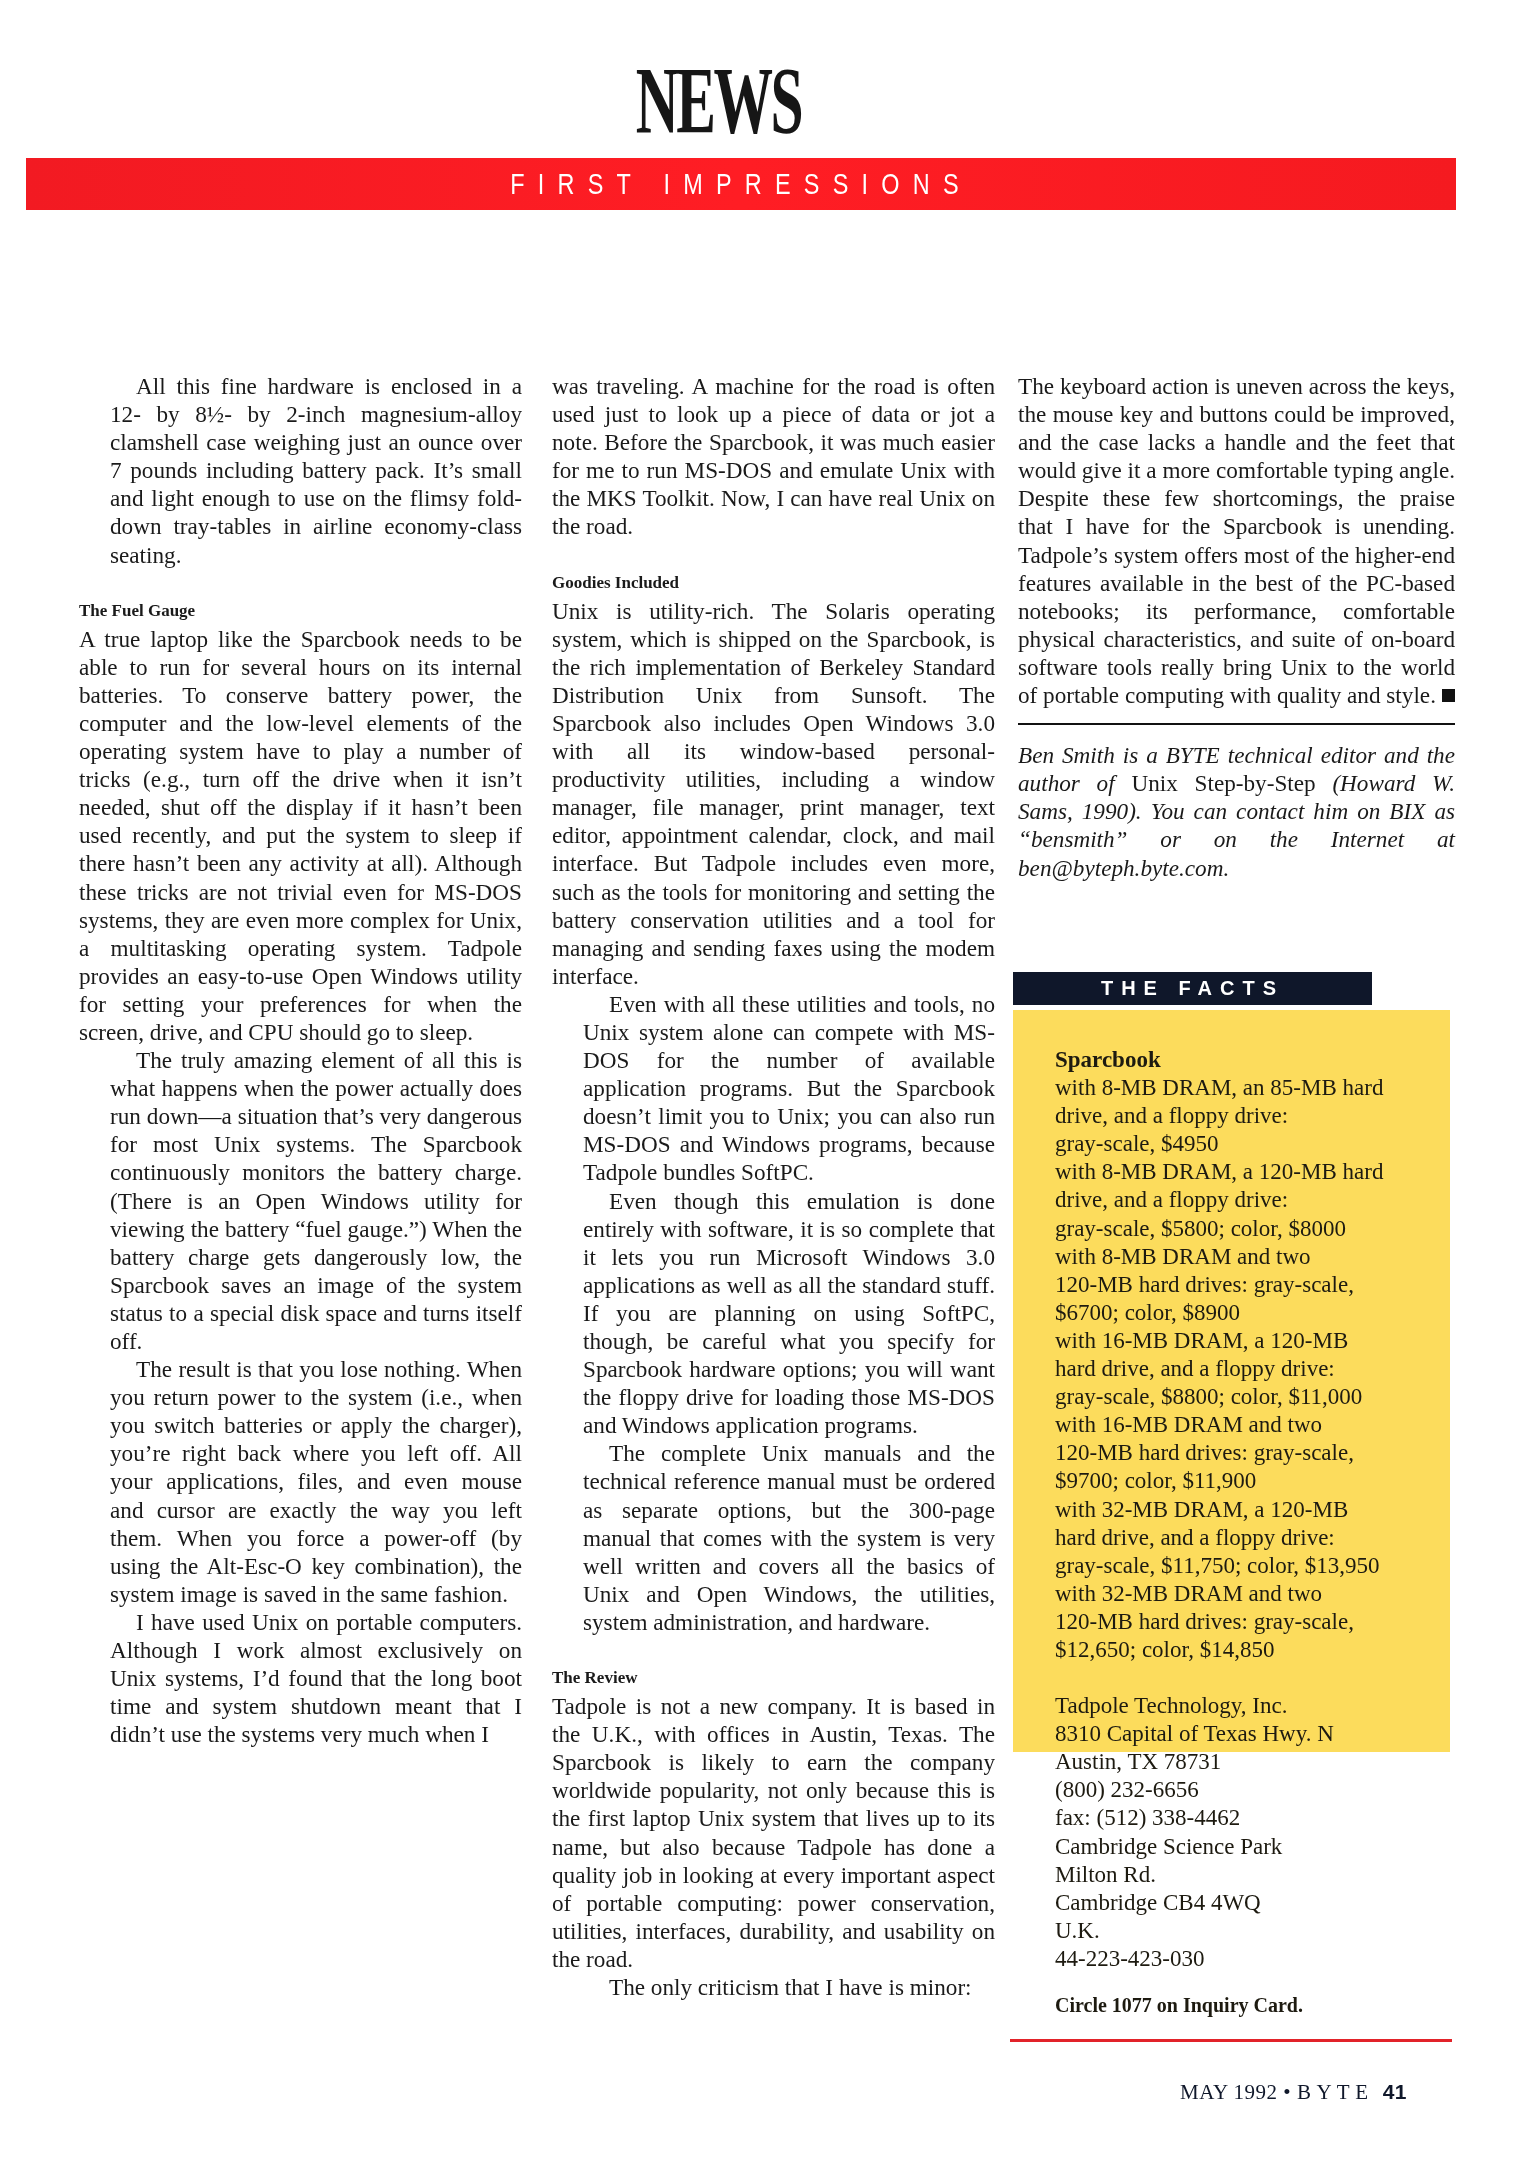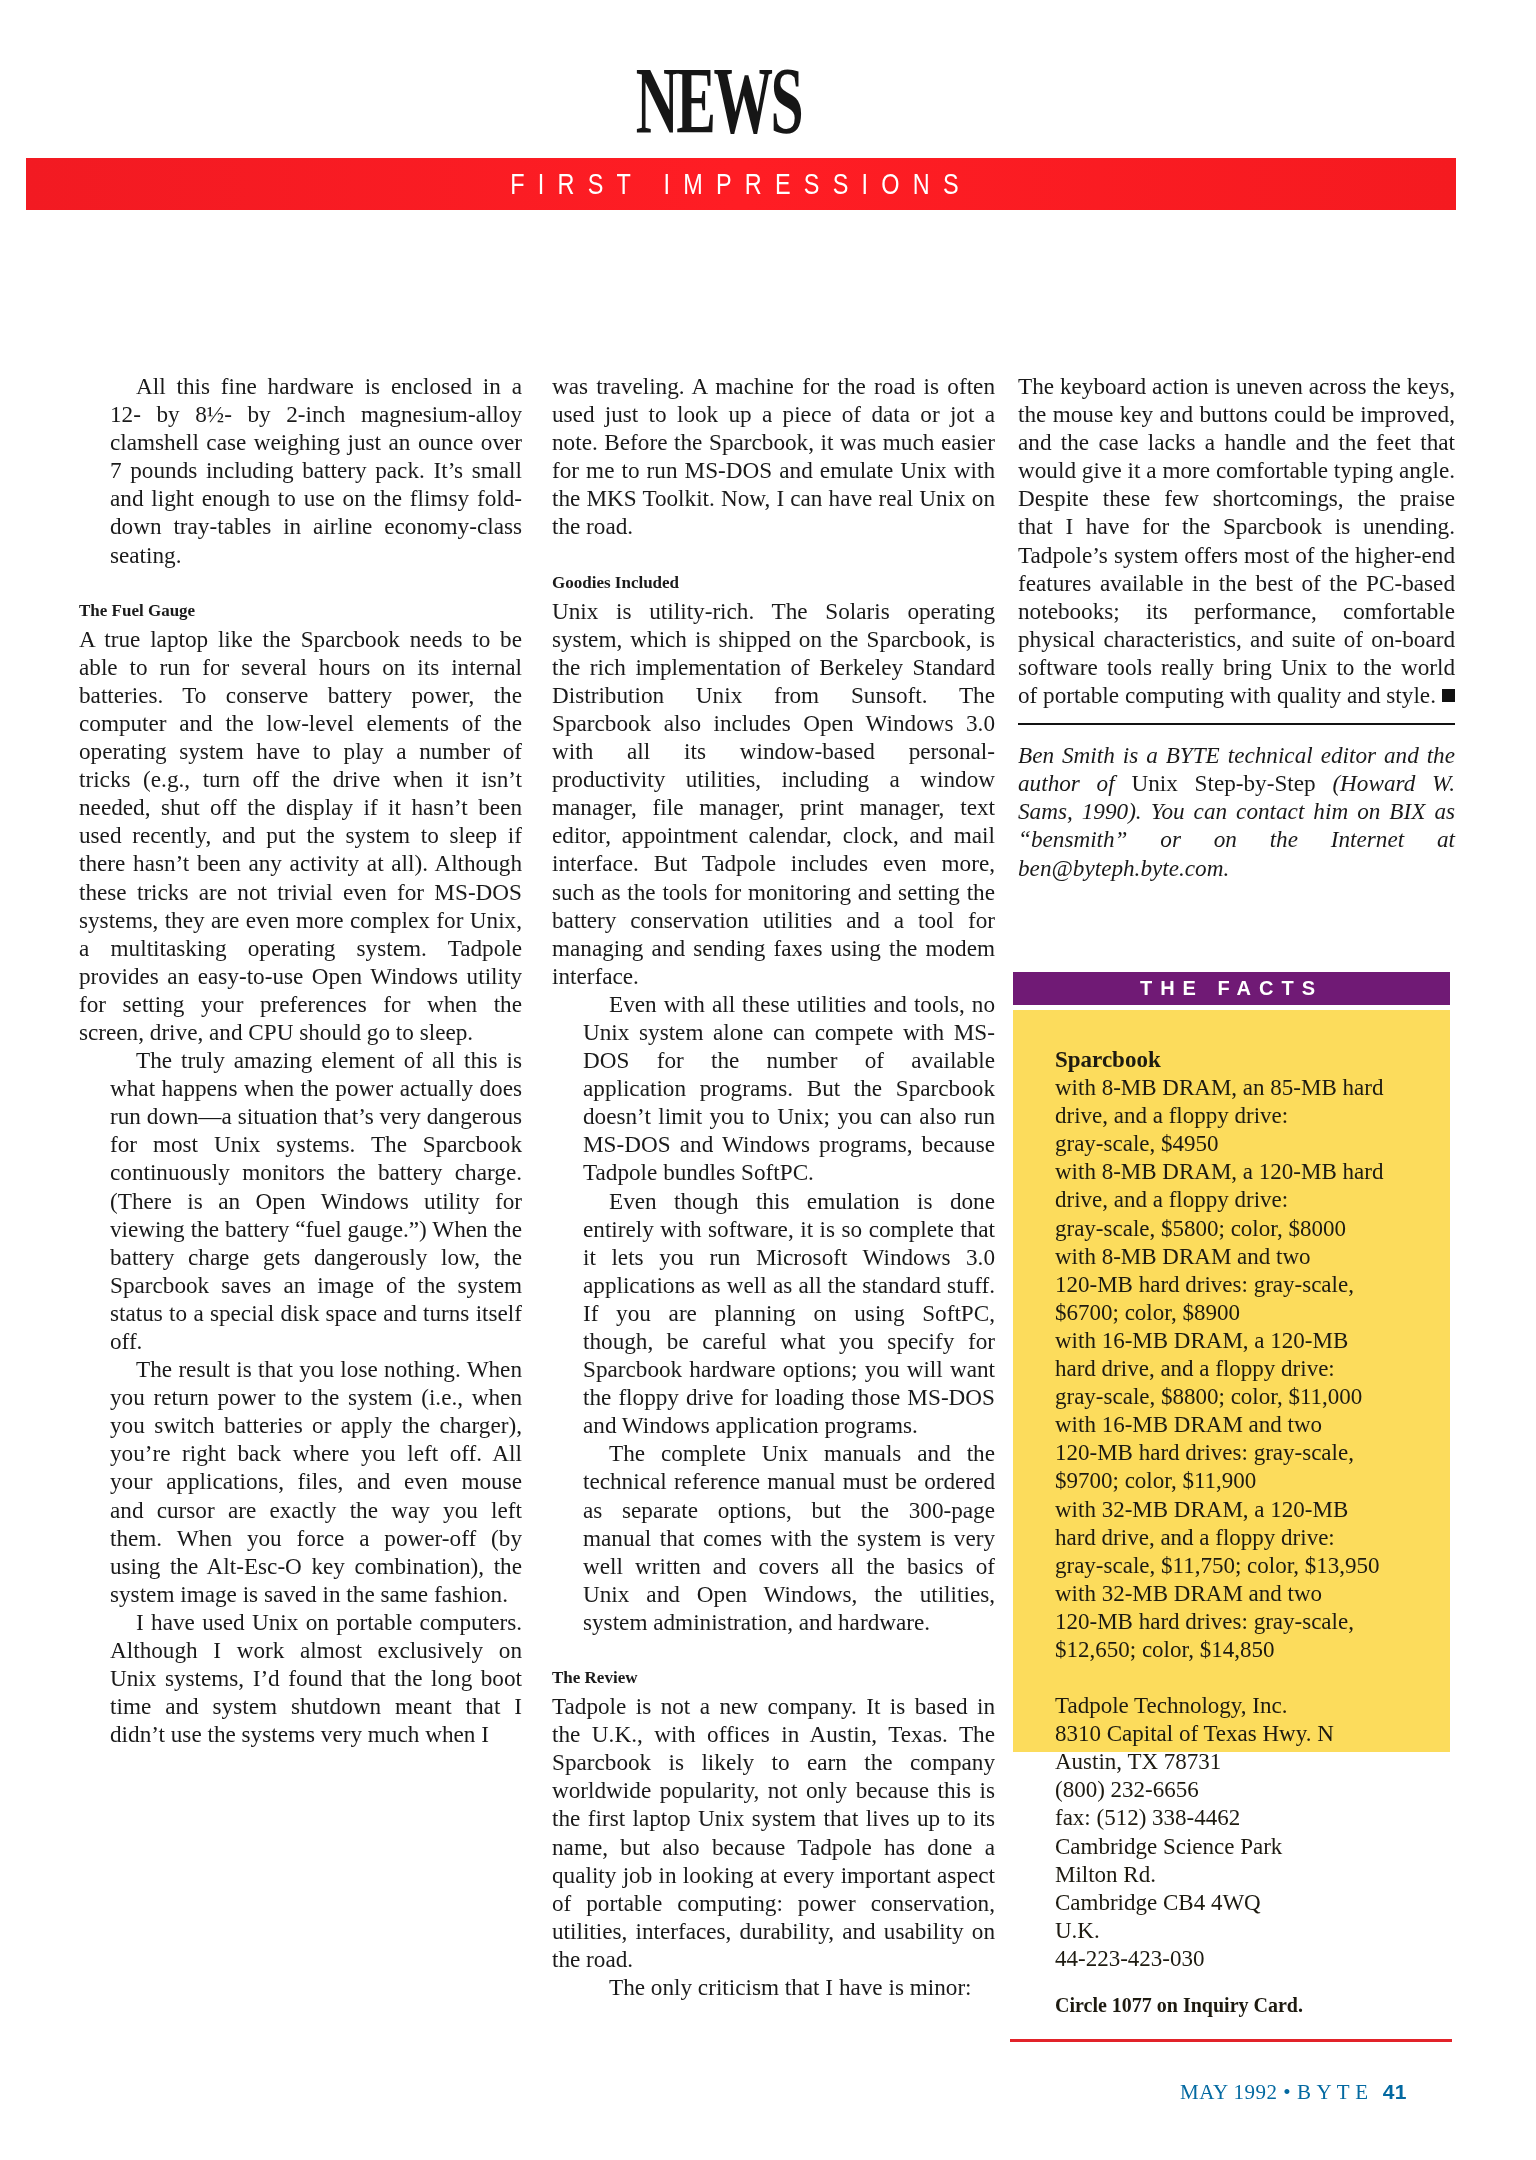--- a/index.html
+++ b/index.html
@@ -18,33 +18,33 @@
   .col1 { left: 79px; width: 443px; }
   .col2 { left: 552px; width: 443px; }
   .col3 { left: 1018px; width: 437px; }
   .col p { margin: 0; }
   .col p.ind { text-indent: 26px; margin-left: 31px; }
   .col h3 { margin: 28px 0 0 0; font-size: 17px; line-height: 28px; font-weight: bold; }
   .endmark { display: inline-block; width: 13px; height: 13px; background: #111; margin-left: 6px; vertical-align: 1px; }
   .rule { height: 0; border-top: 2px solid #111; margin: 14px 0 16px 0; }
   .bio { font-style: italic; text-align: justify; }
   .bio .book { font-style: normal; }
-  .facts-head { position: absolute; left: 1013px; top: 972px; width: 437px; height: 33px;
-                background: #701a75; }
+  .facts-head { position: absolute; left: 1013px; top: 972px; width: 359px; height: 33px;
+                background: #0f172a; }
   .facts-head span { display: block; text-align: center; font-family: "Liberation Sans", sans-serif;
                      font-weight: bold; color: #fff; font-size: 20px; line-height: 33px; letter-spacing: 8px; }
   .facts-box { position: absolute; left: 1013px; top: 1010px; width: 437px; height: 742px;
                background: #fcdc5c; }
   .facts-body { position: absolute; left: 42px; top: 36px; width: 380px; font-size: 23px; line-height: 28.1px; color: #1d1a10; }
   .facts-body .prod { font-weight: bold; }
   .facts-body .line { display: block; }
   .facts-body .gap { height: 28px; }
   .facts-body .inquiry { font-family: Liberation Serif, serif; font-weight: bold; font-size: 20px; margin-top: 18px; }
   .facts-rule { position: absolute; left: 1010px; top: 2039px; width: 442px; height: 3px; background: #e2232a; }
-  .footer { position: absolute; left: 1180px; top: 2080px; font-size: 21px; letter-spacing: 0.5px; color: #0369a1; }
+  .footer { position: absolute; left: 1180px; top: 2080px; font-size: 21px; letter-spacing: 0.5px; color: #0f172a; }
   .footer .pg { font-family: "Liberation Sans", sans-serif; font-weight: bold; margin-left: 14px; font-size: 21px; }
 </style>
 </head>
 <body>
 
 <div class="masthead">
   <span class="news-title">NEWS</span>
 </div>
 <div class="band">
   <div class="band-label">FIRST IMPRESSIONS</div>

